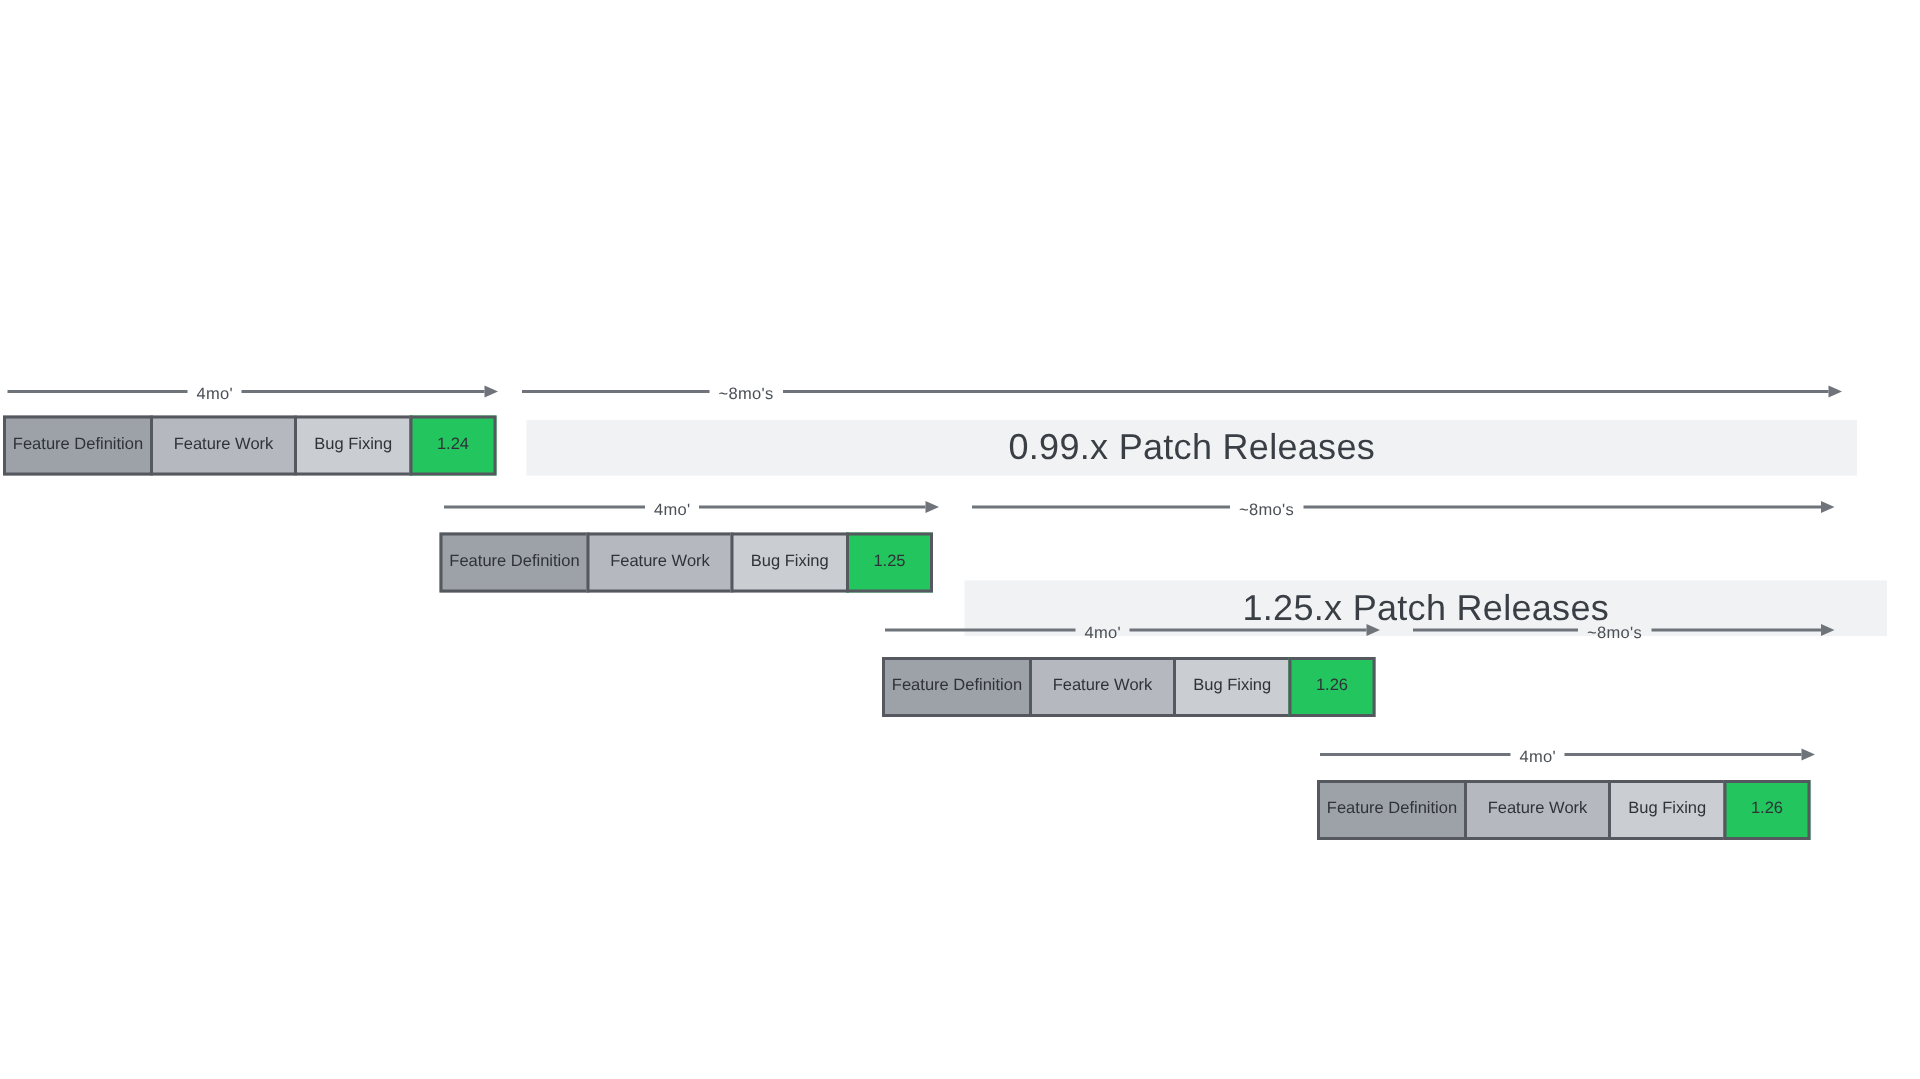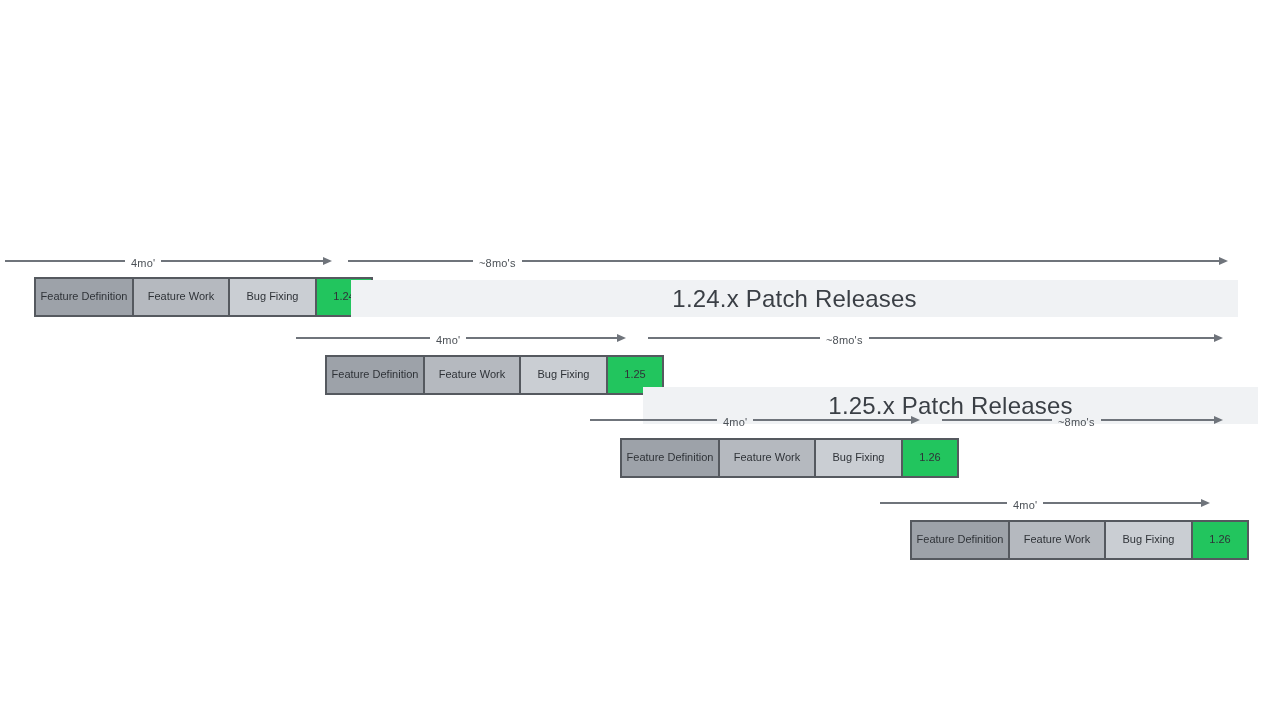--- a/index.html
+++ b/index.html
@@ -36,23 +36,23 @@
     position:absolute;display:flex;height:40px;
   }
   .box{
     border:2px solid #55595f;
     display:flex;align-items:center;justify-content:center;
     text-align:center;
     font-size:11px;line-height:1.2;color:#2f3338;
     height:40px;
   }
   .box + .box{margin-left:-2px;}
-  .phase-fd{width:100px;background:#9da2a9;margin-left:32px;}
+  .phase-fd{width:100px;background:#9da2a9;}
   .phase-fw{width:98px;background:#b5b9bf;}
-  .phase-bf{width:89px;background:#caced3;}
+  .phase-bf{width:79px;background:#caced3;}
   .version {width:58px;background:#22c55e;}
 
   
   .patch-bar{
     position:absolute;height:37px;background:#f0f2f4;
     display:flex;align-items:center;justify-content:center;
     font-size:24px;color:#3a3f45;letter-spacing:.2px;white-space:nowrap;
   }
 
   
@@ -101,21 +101,21 @@
     <span class="arrow-label">~8mo's</span>
     <span class="seg grow"></span>
     <span class="head"></span>
   </div>
   <div class="dev-block r1-dev-block">
     <div class="box phase-fd">Feature Definition</div>
     <div class="box phase-fw">Feature Work</div>
     <div class="box phase-bf">Bug Fixing</div>
     <div class="box version">1.24</div>
   </div>
-  <div class="patch-bar r1-patch-bar">1.24.x Patch Releases</div>
+  <div class="patch-bar r1-patch-bar">0.99.x Patch Releases</div>
 
   <div class="arrow r2-dev-arrow">
     <span class="seg lead"></span>
     <span class="arrow-label">4mo'</span>
     <span class="seg grow"></span>
     <span class="head"></span>
   </div>
   <div class="arrow r2-patch-arrow">
     <span class="seg lead"></span>
     <span class="arrow-label">~8mo's</span>

